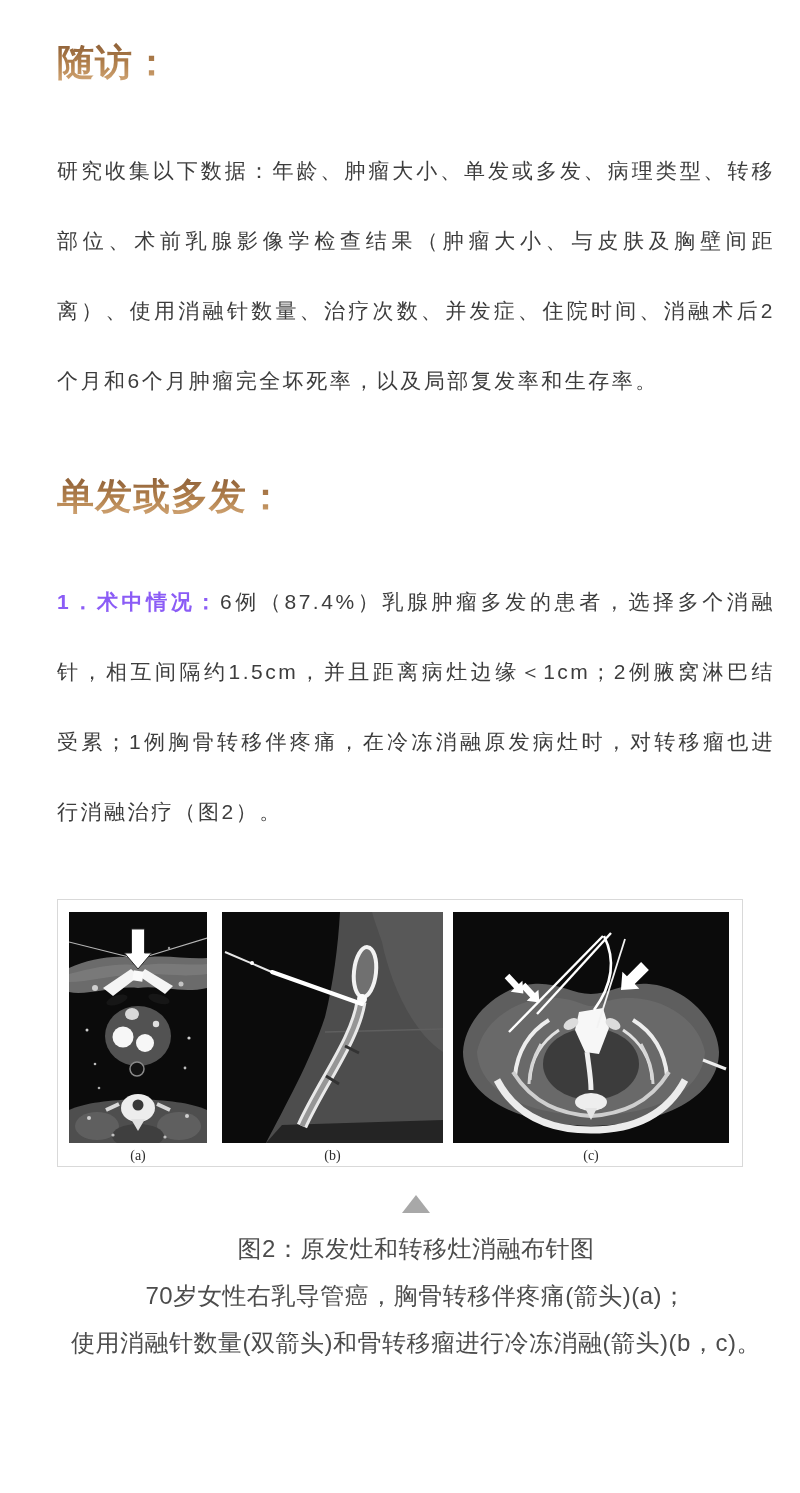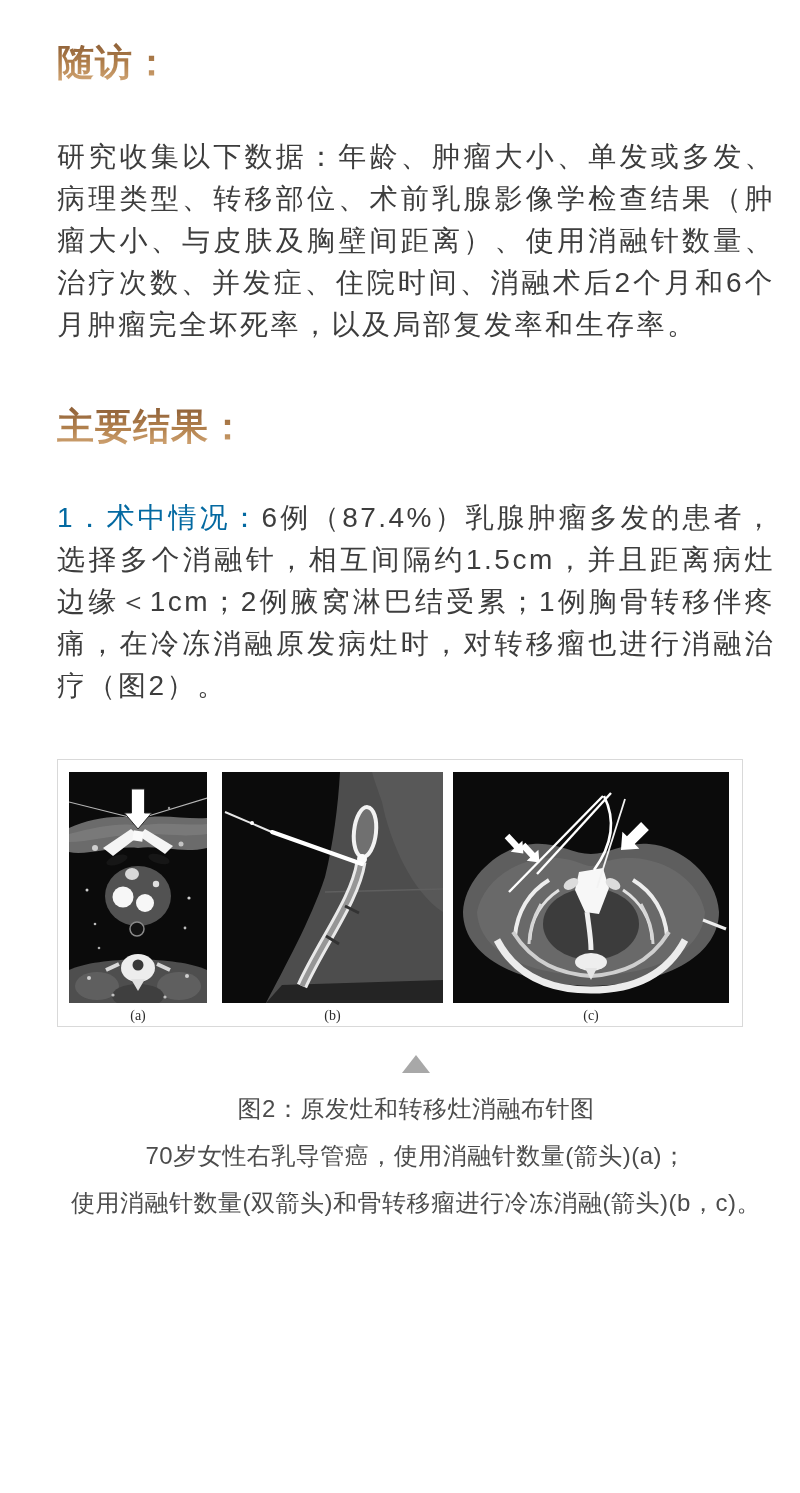--- a/index.html
+++ b/index.html
@@ -21,30 +21,30 @@
     letter-spacing: 1px;
     background: linear-gradient(180deg, #8a5c35 0%, #b4834f 55%, #d9af80 100%);
     -webkit-background-clip: text;
     background-clip: text;
     color: transparent;
   }
   .h-followup { margin-bottom: 50px; }
   .h-results  { margin-top: 58px; margin-bottom: 46px; }
 
   .body-para {
-    font-size: 28px;
-    line-height: 42px;
+    font-size: 21px;
+    line-height: 70px;
     letter-spacing: 2.5px;
     color: #3d3d3d;
     text-align: justify;
     text-justify: inter-character;
   }
   .lead-strong {
-    color: #0369a1;
-    font-weight: normal;
+    color: #8b5cf6;
+    font-weight: bold;
   }
 
   .figure-box {
     margin-top: 52px;
     width: 686px;
     height: 268px;
     border: 1px solid #d9d9d9;
     background: #ffffff;
     padding: 12px 11px 0 11px;
   }
@@ -85,21 +85,21 @@
 </style>
 </head>
 <body>
 
 <div class="content">
 
   <h2 class="gold-heading h-followup">随访：</h2>
 
   <p class="body-para">研究收集以下数据：年龄、肿瘤大小、单发或多发、病理类型、转移部位、术前乳腺影像学检查结果（肿瘤大小、与皮肤及胸壁间距离）、使用消融针数量、治疗次数、并发症、住院时间、消融术后2个月和6个月肿瘤完全坏死率，以及局部复发率和生存率。</p>
 
-  <h2 class="gold-heading h-results">主要结果：</h2>
+  <h2 class="gold-heading h-results">单发或多发：</h2>
 
   <p class="body-para"><span class="lead-strong">1．术中情况：</span><span>6例（87.4%）乳腺肿瘤多发的患者，选择多个消融针，相互间隔约1.5cm，并且距离病灶边缘＜1cm；2例腋窝淋巴结受累；1例胸骨转移伴疼痛，在冷冻消融原发病灶时，对转移瘤也进行消融治疗（图2）。</span></p>
 
   <div class="figure-box">
     <div class="panels-row">
 
       <div class="panel panel-a">
         <svg viewBox="0 0 138 231" width="138" height="231">
           <rect width="138" height="231" fill="#0b0b0b"></rect>
           <path d="M0,30 L64,46 M138,26 L76,45" stroke="#b5b5b5" stroke-width="1.2" fill="none"></path>
@@ -194,17 +194,17 @@
         <div class="panel-label">(c)</div>
       </div>
 
     </div>
   </div>
 
   <div class="up-triangle"></div>
 
   <div class="caption">
     <div>图2：原发灶和转移灶消融布针图</div>
-    <div>70岁女性右乳导管癌，使用消融针数量(箭头)(a)；</div>
+    <div>70岁女性右乳导管癌，胸骨转移伴疼痛(箭头)(a)；</div>
     <div>使用消融针数量(双箭头)和骨转移瘤进行冷冻消融(箭头)(b，c)。</div>
   </div>
 
 </div>
 
 </body></html>

